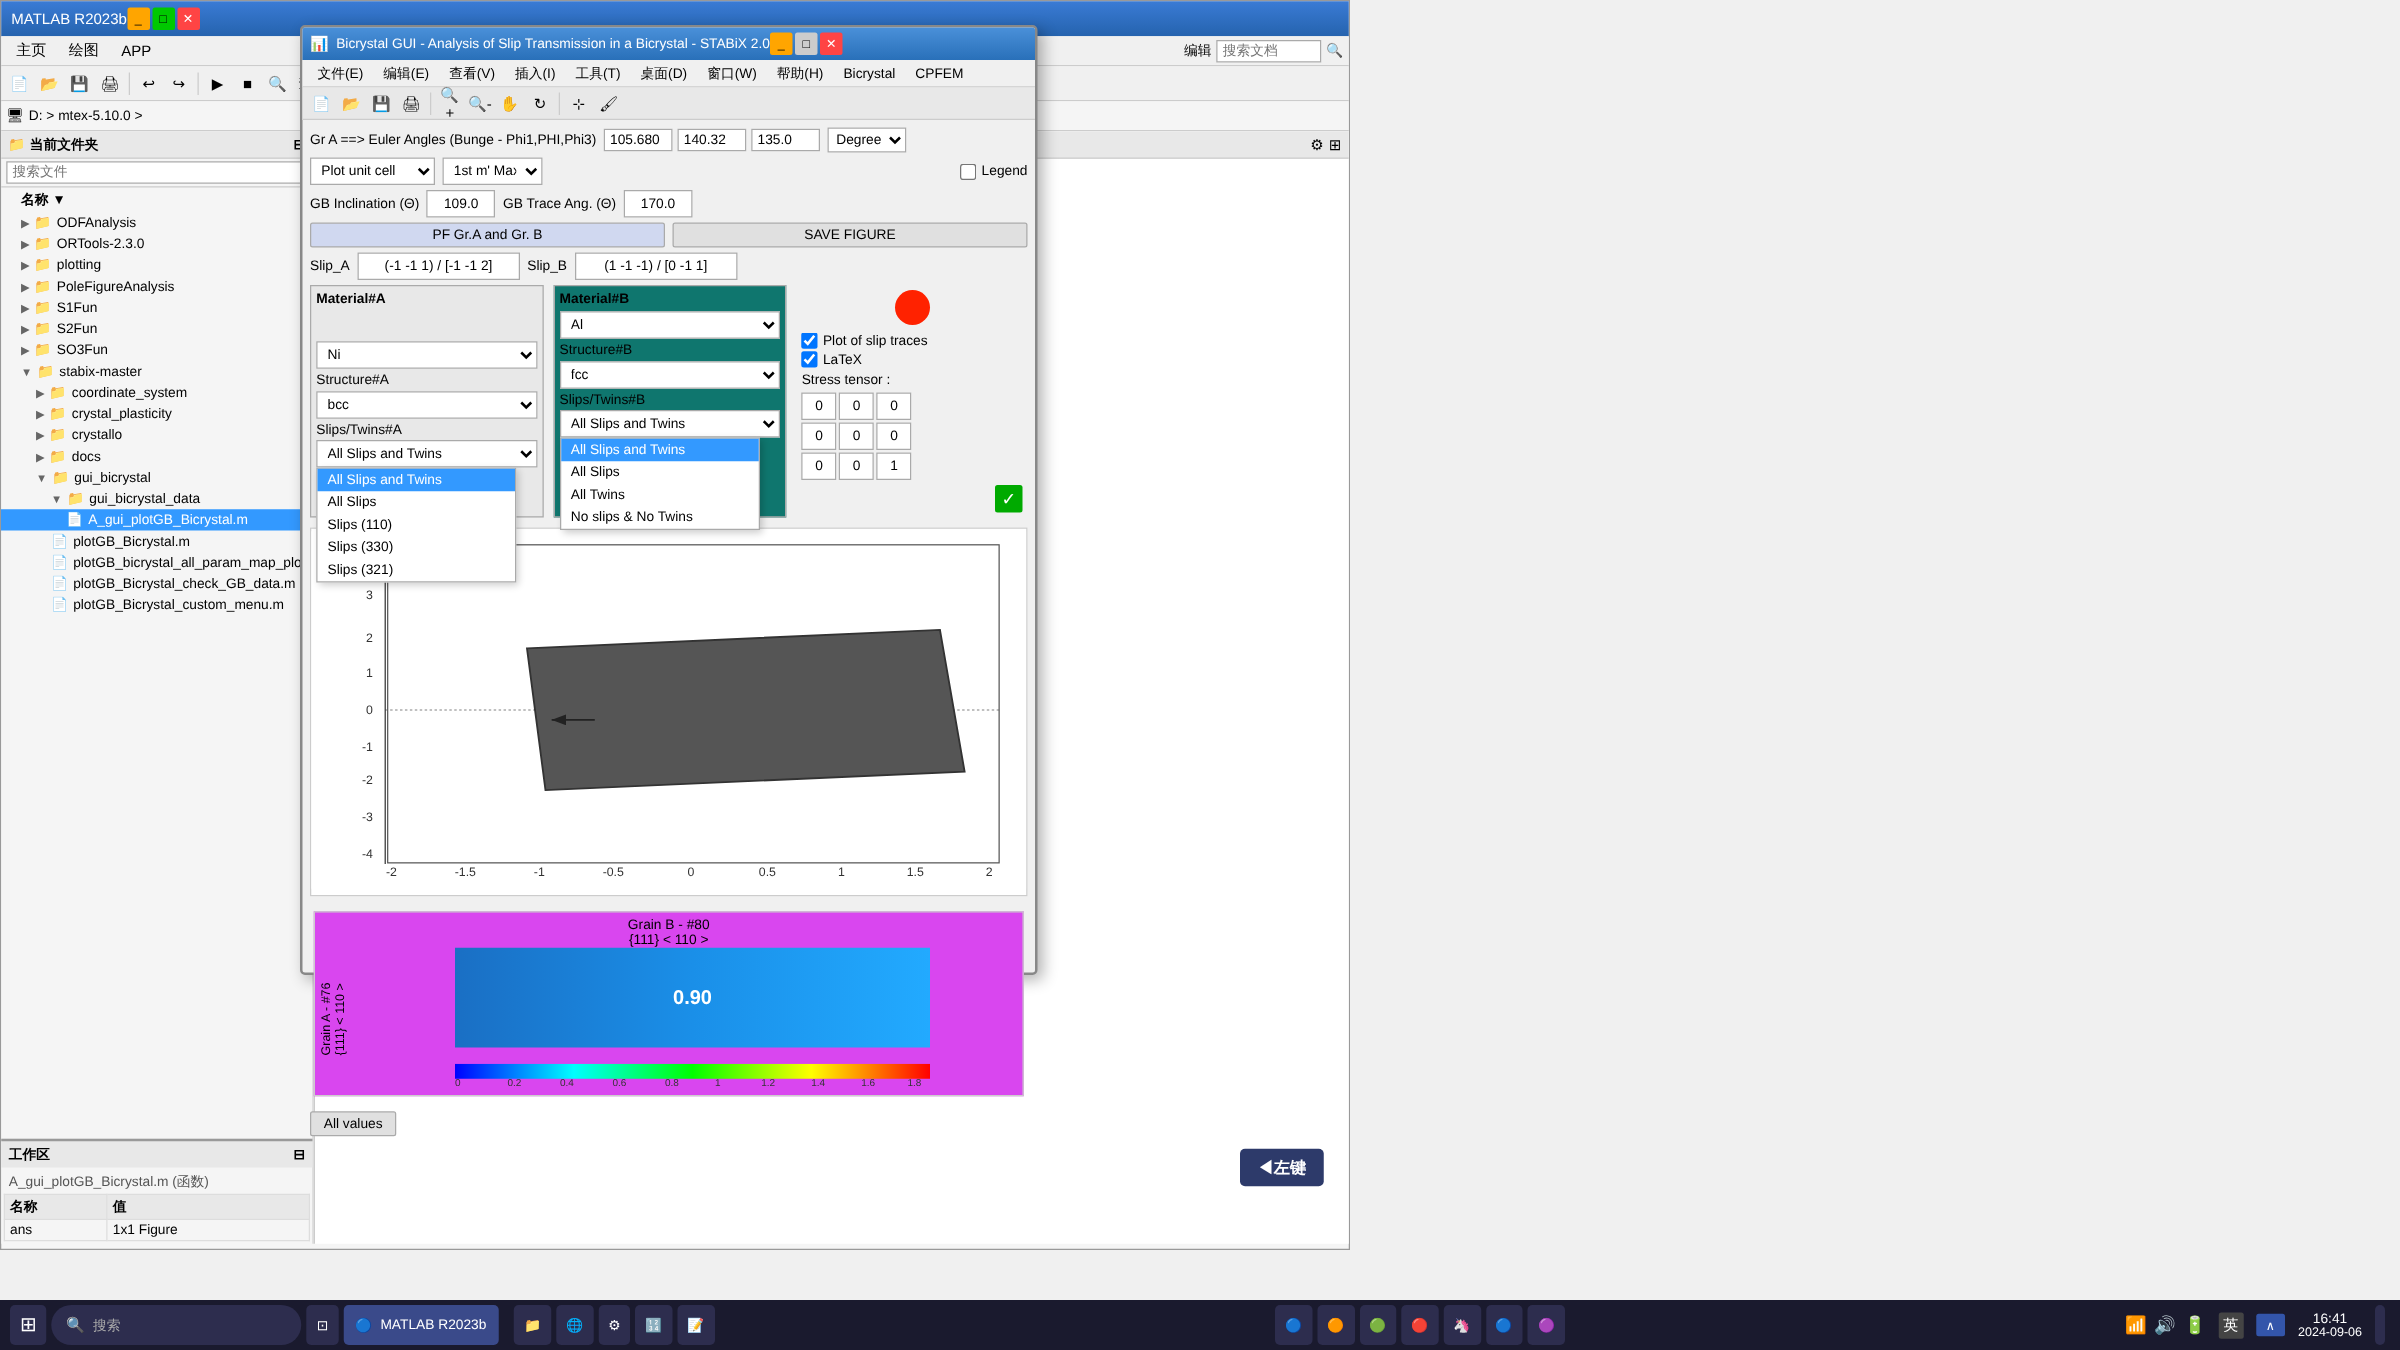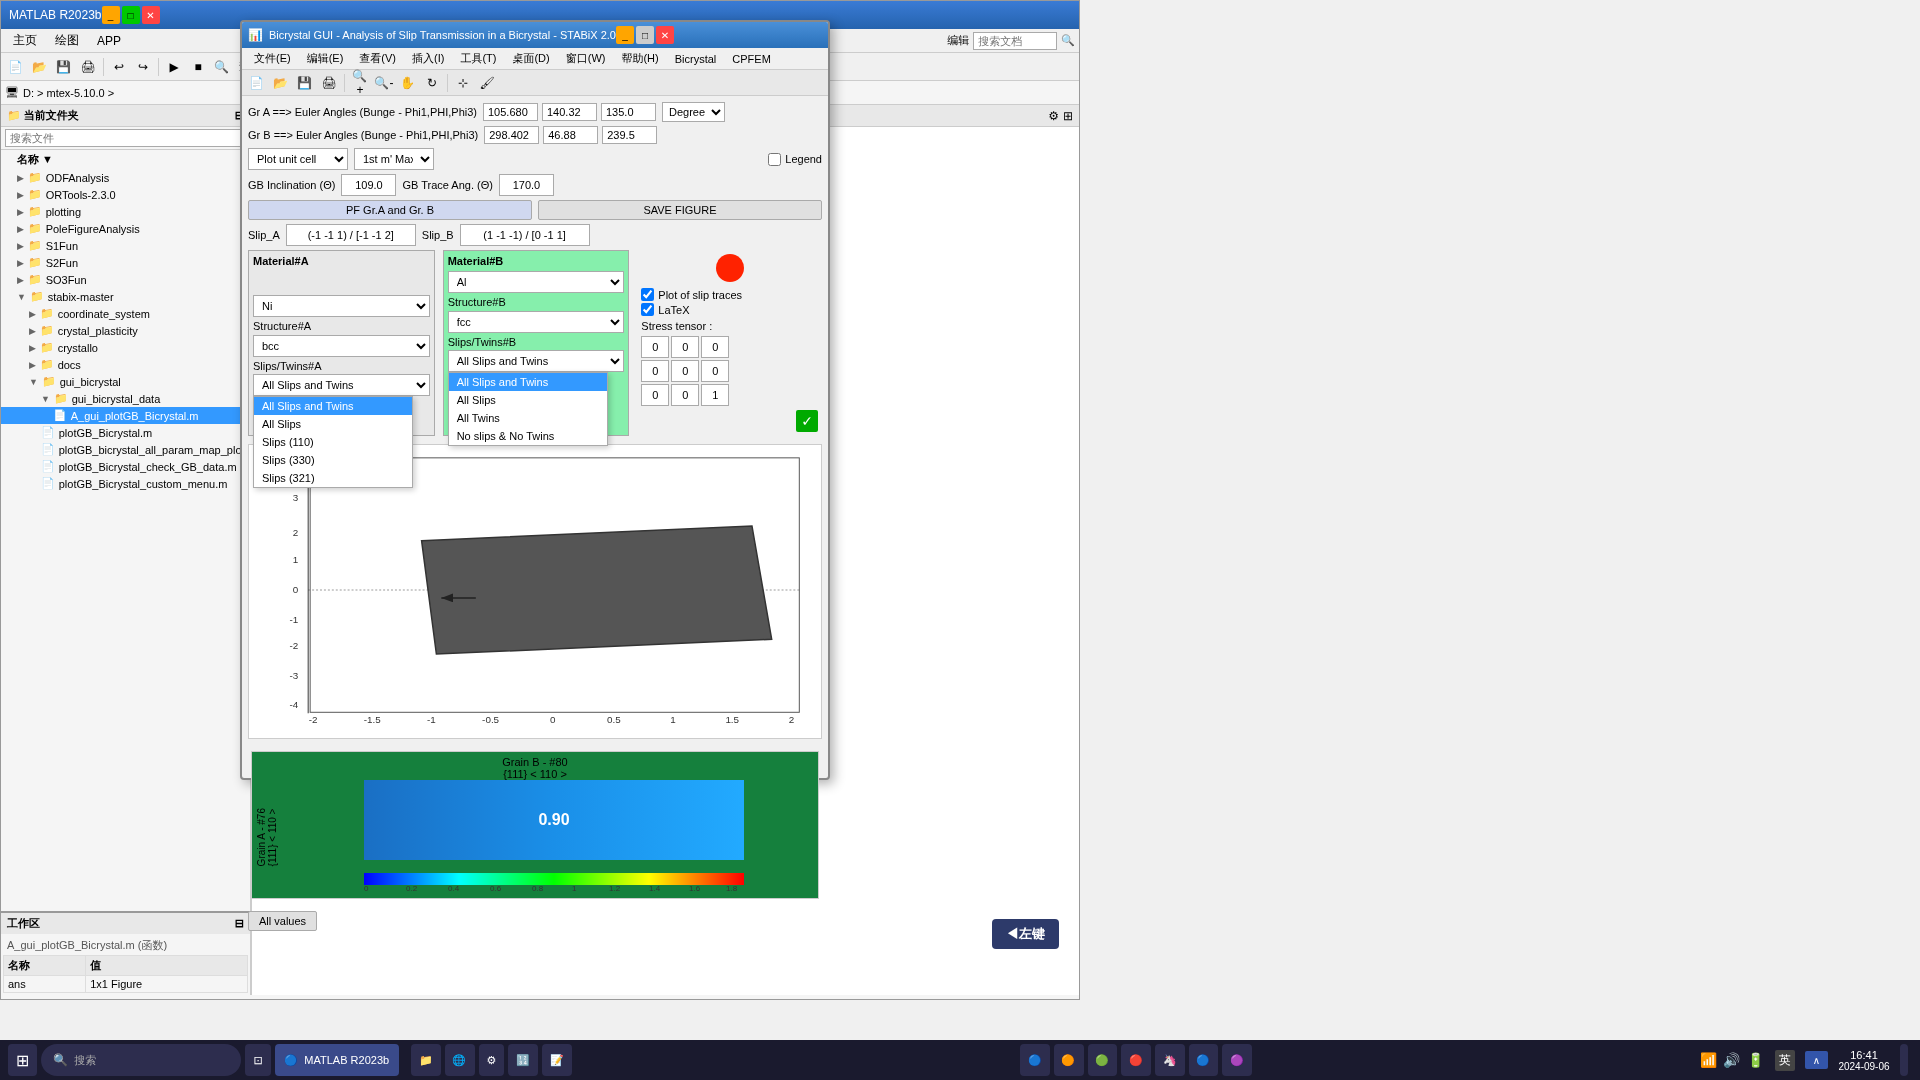--- a/index.html
+++ b/index.html
@@ -463,28 +463,20 @@
         <input class="euler-val" type="text" value="105.680" style="">
         <input class="euler-val" type="text" value="140.32" style="">
         <input class="euler-val" type="text" value="135.0" style="">
       </div>
       <select class="degree-select">
         <option>Degree</option>
         <option>Radian</option>
       </select>
     </div>
 
-    <div class="euler-row">
-      <span class="euler-label">Gr B ==&gt; Euler Angles (Bunge - Phi1,PHI,Phi3)</span>
-      <div class="euler-input">
-        <input class="euler-val" type="text" value="298.402" style="">
-        <input class="euler-val" type="text" value="46.88" style="">
-        <input class="euler-val" type="text" value="239.5" style="">
-      </div>
-    </div>
 
     <div class="controls-row">
       <select class="bc-select" style="width:100px;">
         <option>Plot unit cell</option>
       </select>
       <select class="bc-select" style="width:80px;">
         <option>1st m' Max</option>
         <option>2nd m' Max</option>
       </select>
       <div style="flex:1;"></div>
@@ -546,21 +538,21 @@
           <div style="position:absolute;top:100%;left:0;background:#fff;border:1px solid #aaa;z-index:700;width:160px;box-shadow:2px 2px 6px rgba(0,0,0,0.2);">
             <div class="dropdown-option selected">All Slips and Twins</div>
             <div class="dropdown-option">All Slips</div>
             <div class="dropdown-option">Slips (110)</div>
             <div class="dropdown-option">Slips (330)</div>
             <div class="dropdown-option">Slips (321)</div>
           </div>
         </div>
       </div>
 
-      <div style="flex:1;background:#86efac;border:1px solid #aaa;padding:4px;">
+      <div style="flex:1;background:#0f766e;border:1px solid #aaa;padding:4px;">
         <div style="font-size:11px;font-weight:bold;margin-bottom:4px;">Material#B</div>
         <div style="margin-bottom:3px;">
           <select class="bc-select" style="width:100%;">
             <option selected="">Al</option>
             <option>Ni</option>
             <option>Fe</option>
           </select>
         </div>
         <div style="margin-bottom:3px;font-size:11px;">Structure#B</div>
         <div style="margin-bottom:3px;">
@@ -659,21 +651,21 @@
         <defs>
           <marker id="arrowhead" markerWidth="8" markerHeight="6" refX="8" refY="3" orient="auto">
             <polygon points="0 0, 8 3, 0 6" fill="#222"></polygon>
           </marker>
         </defs>
 
         <rect x="62" y="11" width="496" height="258" fill="none" stroke="#555" stroke-width="1"></rect>
       </svg>
     </div>
 
-    <div style="background:#15803d;border:1px solid #ccc;margin:4px 3px;padding:4px;">
+    <div style="background:#d946ef;border:1px solid #ccc;margin:4px 3px;padding:4px;">
 
       <div style="text-align:center;font-size:11px;">
         <span>Grain B - #80</span><br>
         <span>{111} &lt; 110 &gt;</span>
       </div>
       <div style="display:flex;align-items:center;gap:8px;">
 
         <div style="writing-mode:vertical-rl;transform:rotate(180deg);font-size:10px;text-align:center;min-width:30px;">
           <span>Grain A - #76</span>
           <br>

